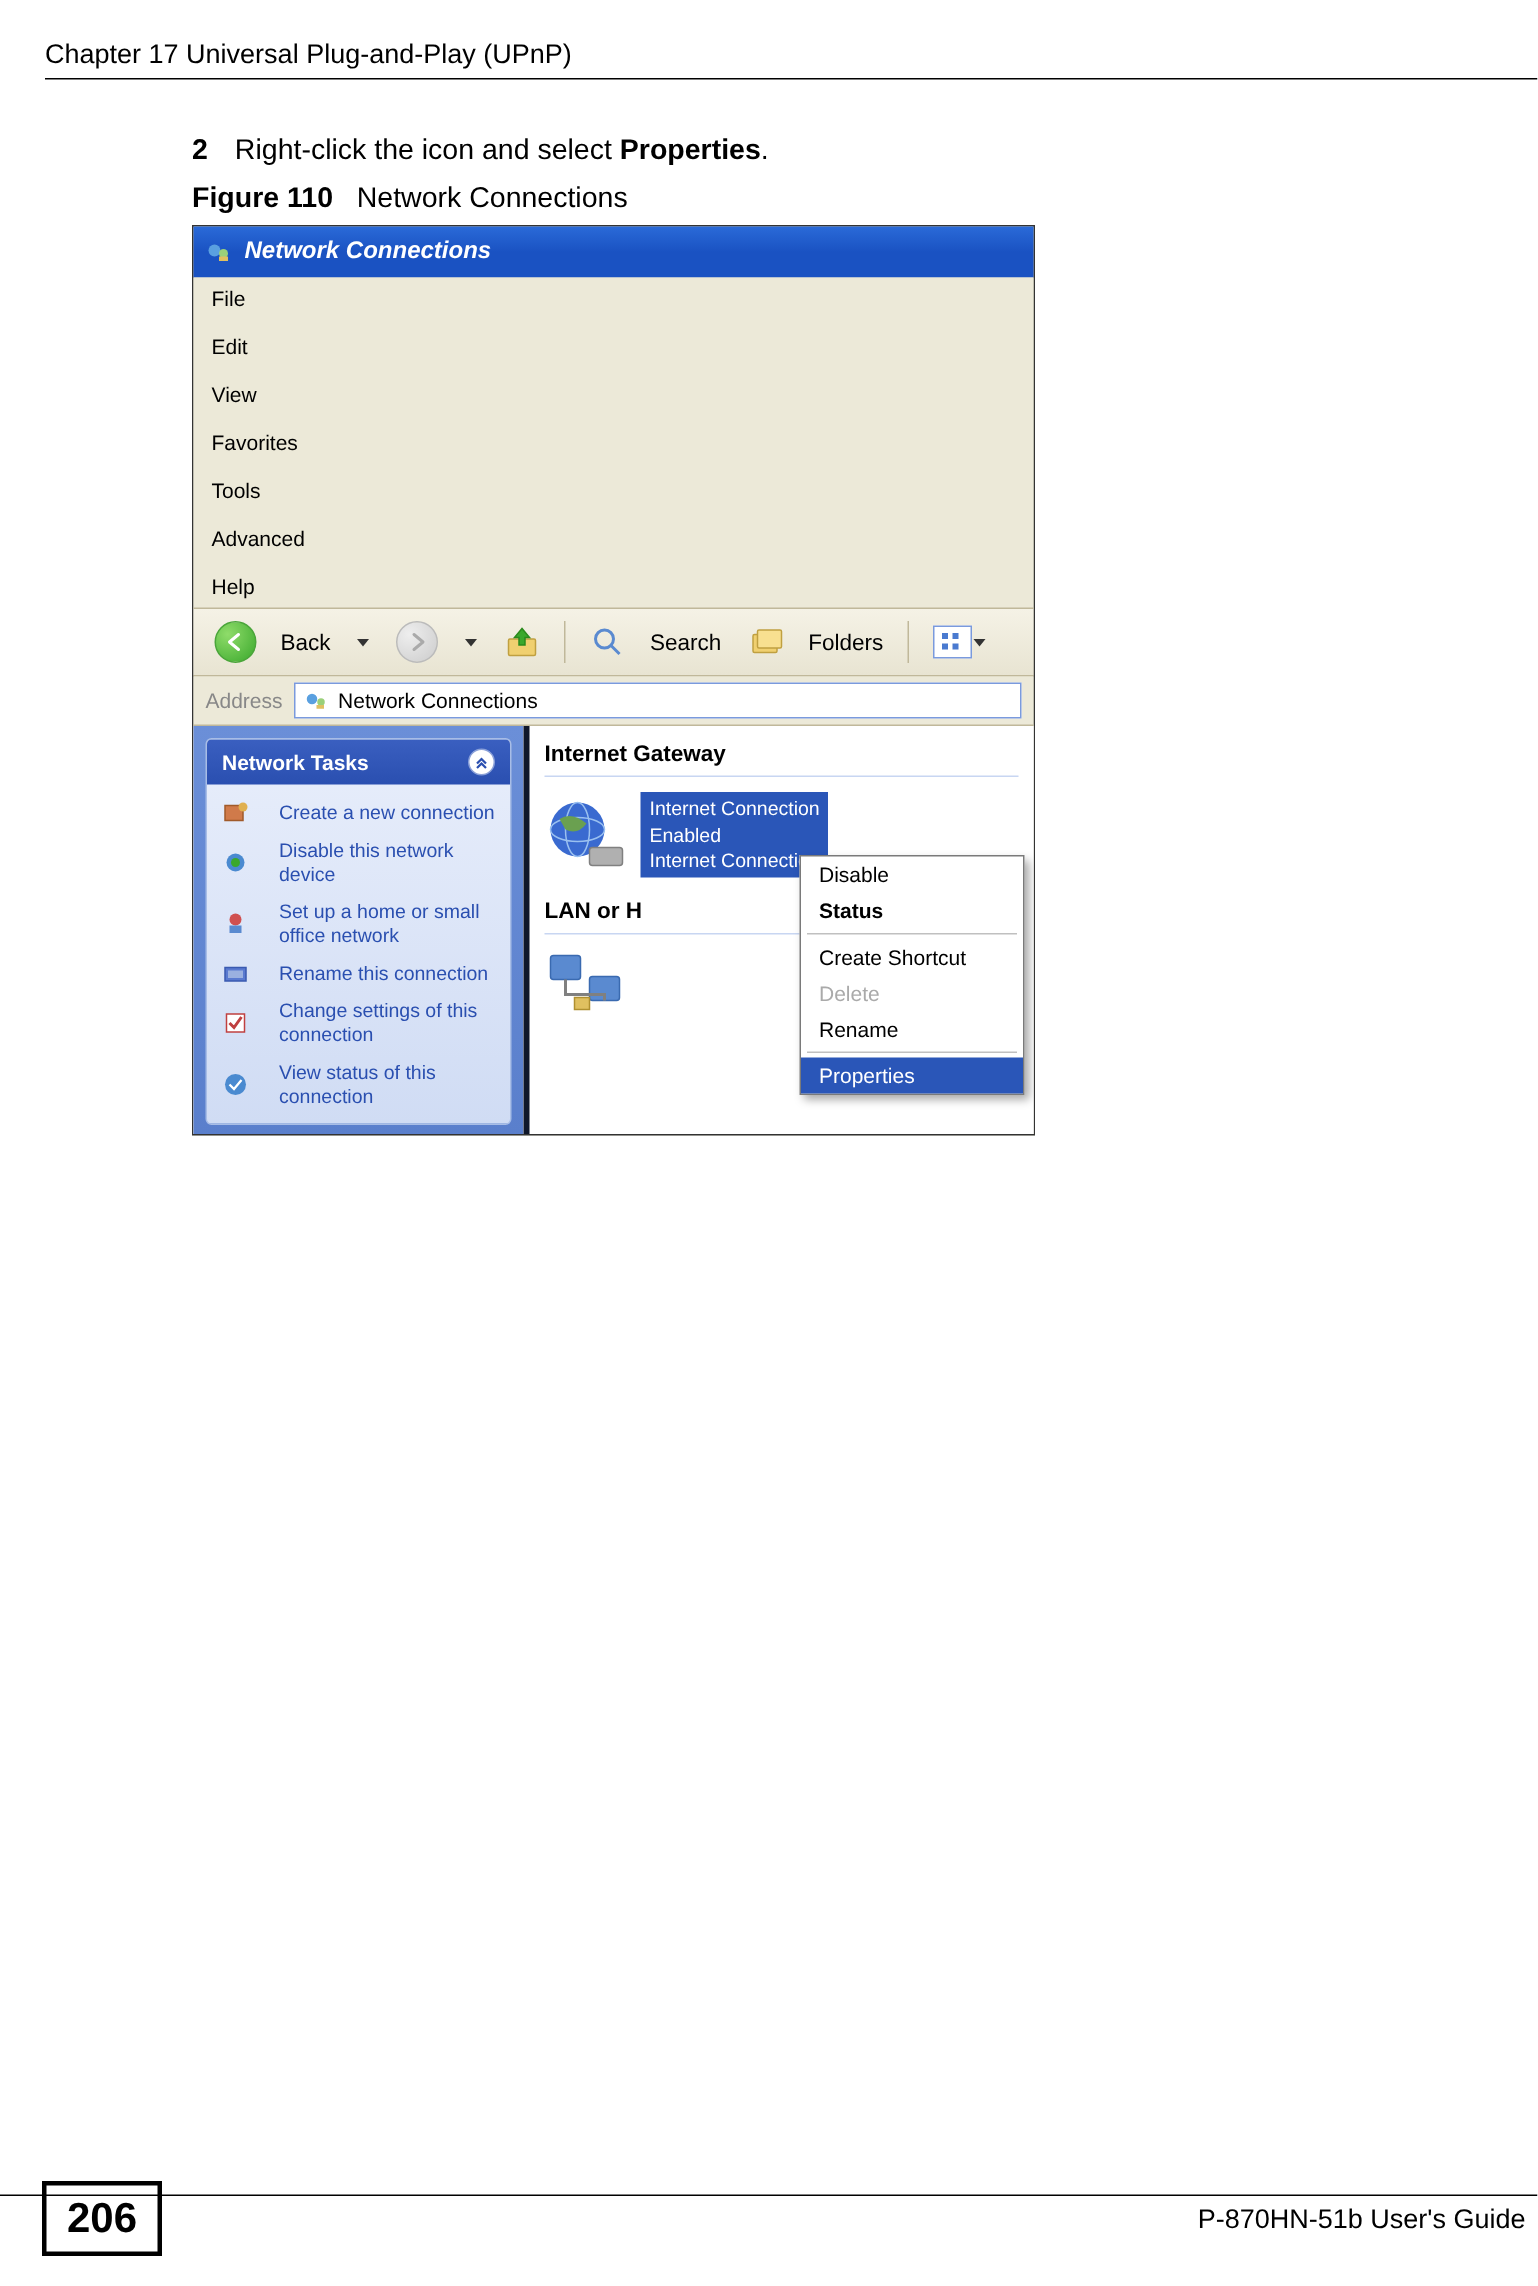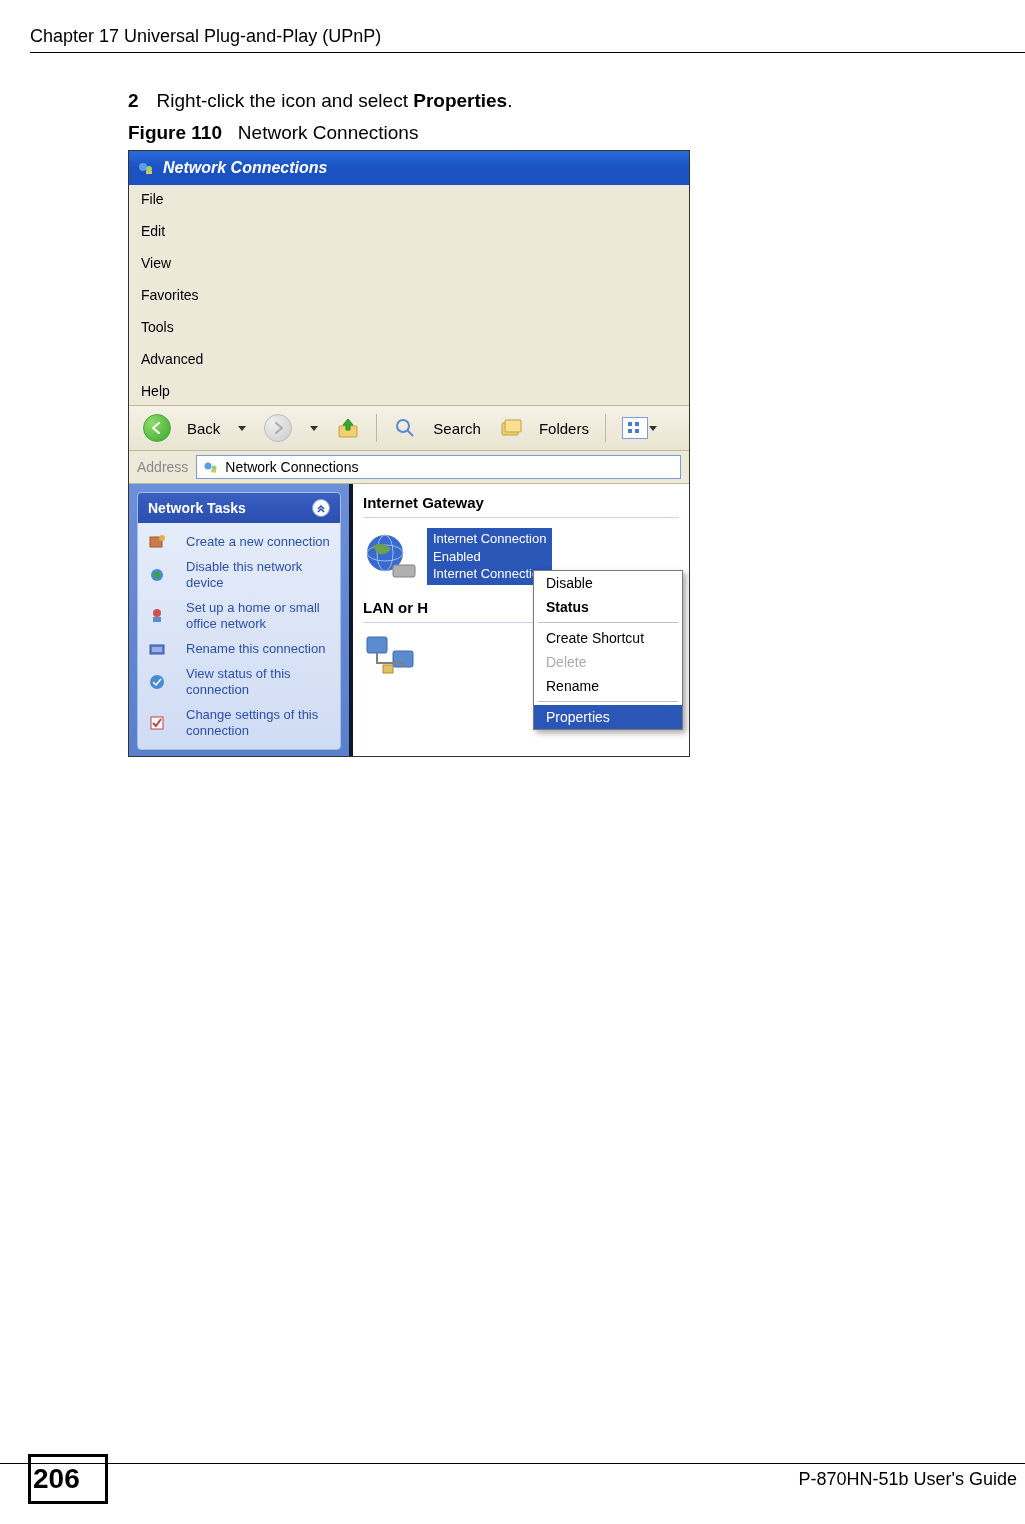--- a/index.html
+++ b/index.html
@@ -327,21 +327,21 @@
     align-items: center;
     justify-content: space-between;
     padding: 0 8px 0 0;
   }
   .page-num-box {
     border: 3px solid #000;
     padding: 6px 2px;
     font-size: 28px;
     font-weight: bold;
     min-width: 80px;
-    text-align: left;
+    text-align: center;
     margin-left: 28px;
   }
   .guide-name {
     font-size: 18px;
   }
 </style>
 </head>
 <body>
 
 <div class="page">
@@ -492,31 +492,31 @@
               </div>
               <div class="task-item">
                 <span class="task-icon"><svg viewBox="0 0 18 18">
                       <rect x="2" y="5" width="14" height="9" fill="#5a7ad0" stroke="#3a5ab0"></rect>
                       <rect x="4" y="7" width="10" height="5" fill="#9ab0e0"></rect>
                     </svg></span>
                 <span>Rename this connection</span>
               </div>
               <div class="task-item">
                 <span class="task-icon"><svg viewBox="0 0 18 18">
+                      <rect x="3" y="3" width="12" height="12" fill="#fff" stroke="#c04040"></rect>
+                      <path d="M5 9 L8 12 L13 5" stroke="#c04040" stroke-width="2" fill="none"></path>
+                    </svg></span>
+                <span>Change settings of this connection</span>
+              </div>
+              <div class="task-item">
+                <span class="task-icon"><svg viewBox="0 0 18 18">
                       <circle cx="9" cy="9" r="7" fill="#4a8ad0"></circle>
                       <path d="M5 9 L8 12 L13 6" stroke="#fff" stroke-width="1.5" fill="none"></path>
                     </svg></span>
                 <span>View status of this connection</span>
-              </div>
-              <div class="task-item">
-                <span class="task-icon"><svg viewBox="0 0 18 18">
-                      <rect x="3" y="3" width="12" height="12" fill="#fff" stroke="#c04040"></rect>
-                      <path d="M5 9 L8 12 L13 5" stroke="#c04040" stroke-width="2" fill="none"></path>
-                    </svg></span>
-                <span>Change settings of this connection</span>
               </div>
             </div>
           </div>
         </div>
 
         <div class="main-pane">
           <div class="group-header">Internet Gateway</div>
           <div class="gateway-row">
             <span class="globe-icon">
               <svg viewBox="0 0 56 50">

